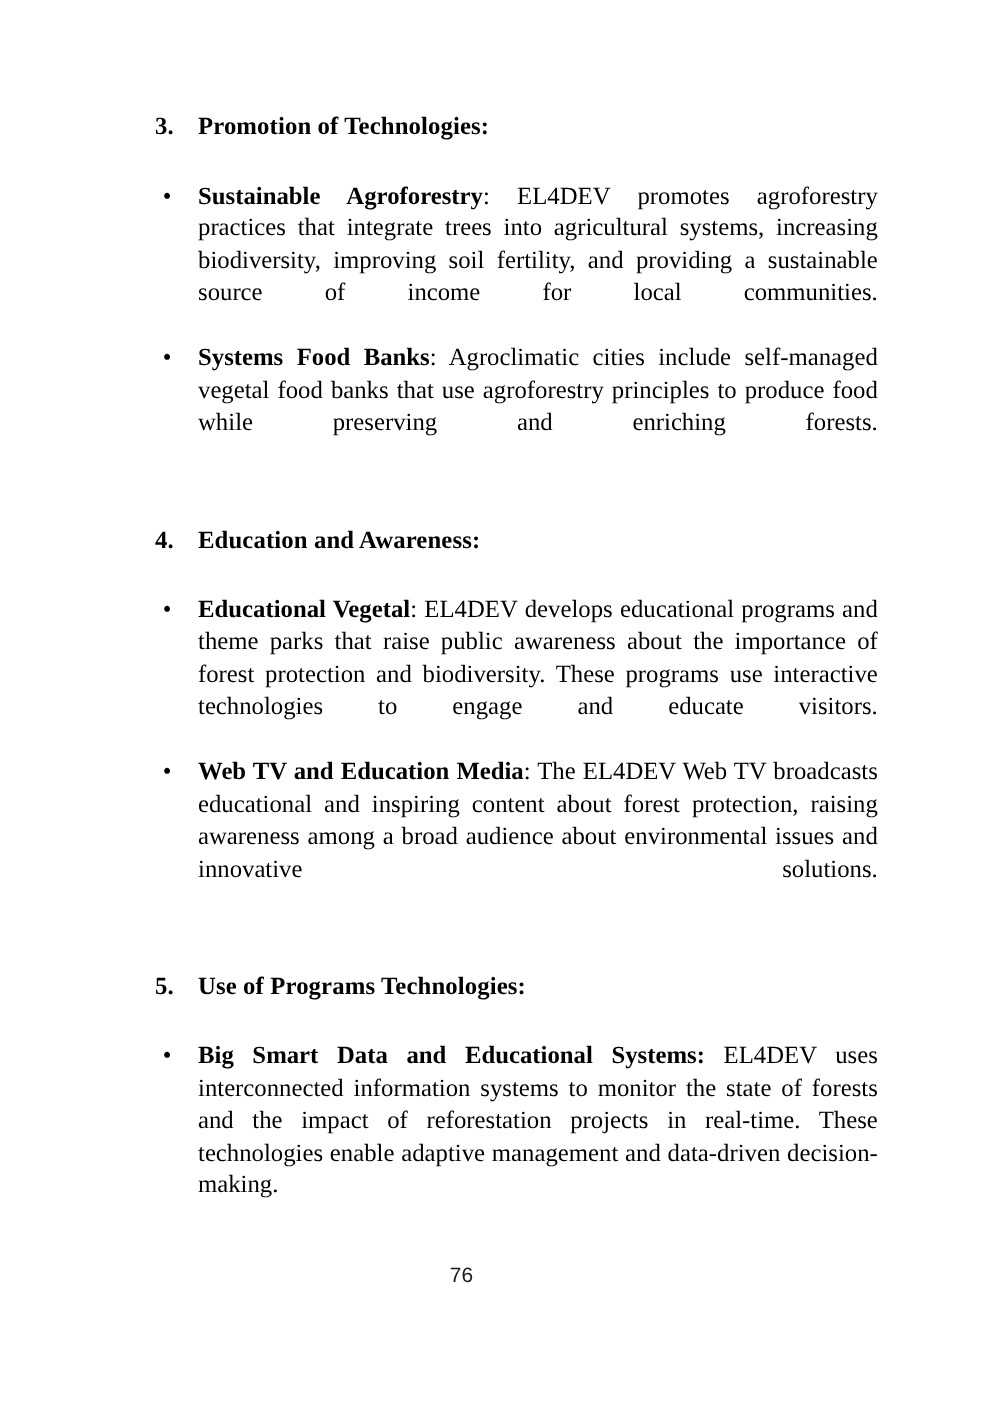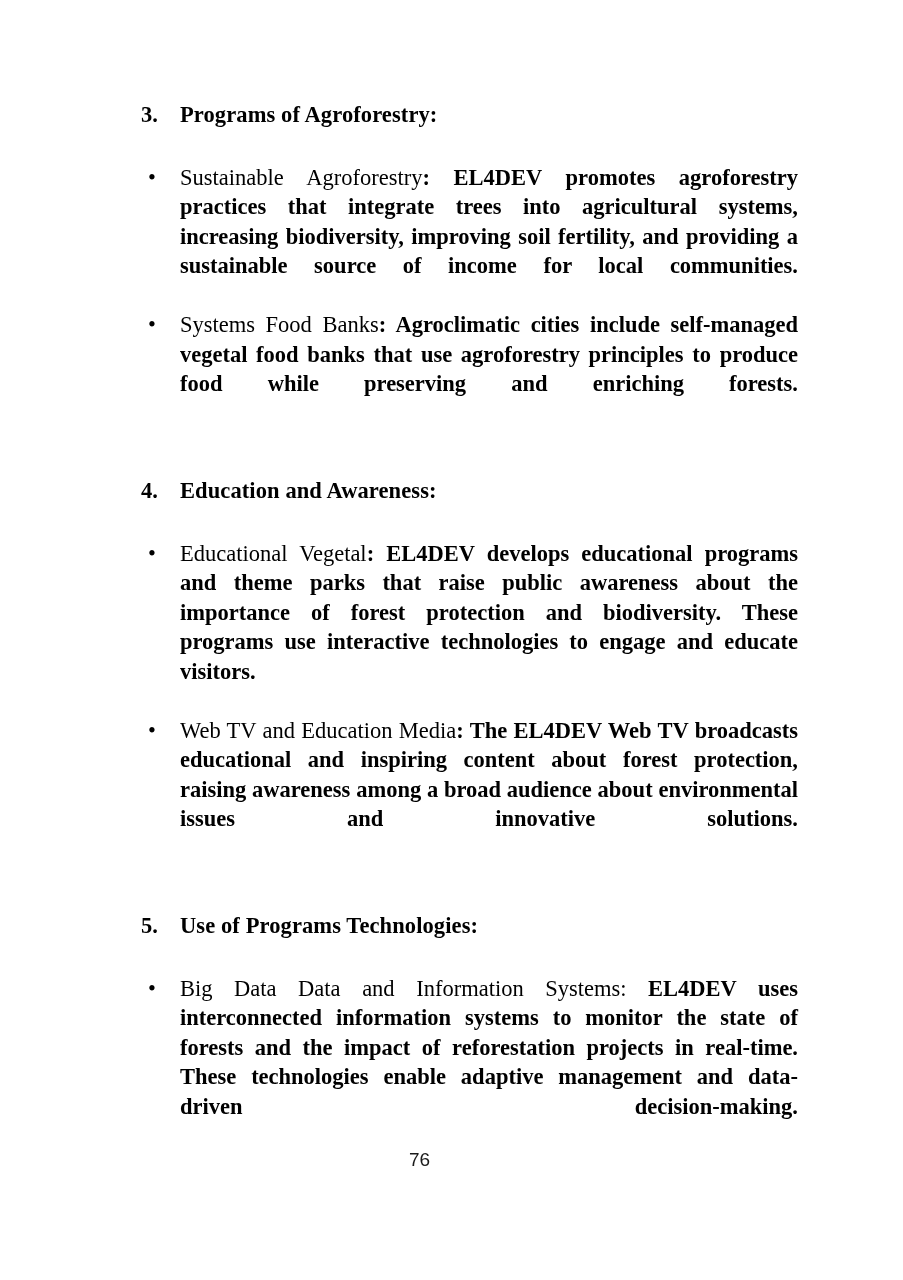--- a/index.html
+++ b/index.html
@@ -69,24 +69,24 @@
   .bullet-item .bullet-glyph {
     position: absolute;
     left: 2px;
     top: 0;
     width: 18px;
     font-size: 22.5px;
     line-height: 29.5px;
     text-align: center;
   }
   .bullet-item .lead {
-    font-weight: normal;
+    font-weight: bold;
   }
   .bullet-item .body {
-    font-weight: bold;
+    font-weight: normal;
   }
   
   .bullet-item::after {
     content: "";
     display: inline-block;
     width: 100%;
   }
 
   
   .gap-heading-top { height: 48px; }
@@ -111,21 +111,21 @@
 </style>
 </head>
 <body>
 
 <div class="page">
   <div class="content">
 
     <div class="block">
       <div class="section-heading">
         <span class="num">3.</span>
-        <span class="htext">Programs of Agroforestry:</span>
+        <span class="htext">Promotion of Technologies:</span>
       </div>
       <div class="gap-heading-bottom"></div>
       <ul class="bullet-list">
         <li class="bullet-item">
           <span class="bullet-glyph">•</span>
           <span class="lead">Sustainable Agroforestry</span><span class="body">: EL4DEV promotes agroforestry practices that integrate trees into agricultural systems, increasing biodiversity, improving soil fertility, and providing a sustainable source of income for local communities.</span>
         </li>
         <li class="bullet-item">
           <span class="bullet-glyph">•</span>
           <span class="lead">Systems Food Banks</span><span class="body">: Agroclimatic cities include self-managed vegetal food banks that use agroforestry principles to produce food while preserving and enriching forests.</span>
@@ -157,21 +157,21 @@
 
     <div class="block">
       <div class="section-heading">
         <span class="num">5.</span>
         <span class="htext">Use of Programs Technologies:</span>
       </div>
       <div class="gap-heading-bottom"></div>
       <ul class="bullet-list">
         <li class="bullet-item">
           <span class="bullet-glyph">•</span>
-          <span class="lead">Big Data Data and Information Systems:</span><span class="body"> EL4DEV uses interconnected information systems to monitor the state of forests and the impact of reforestation projects in real-time. These technologies enable adaptive management and data-driven decision-making.</span>
+          <span class="lead">Big Smart Data and Educational Systems:</span><span class="body"> EL4DEV uses interconnected information systems to monitor the state of forests and the impact of reforestation projects in real-time. These technologies enable adaptive management and data-driven decision-making.</span>
         </li>
       </ul>
     </div>
 
   </div>
 
   <div class="page-number">76</div>
 </div>
 
 </body></html>

